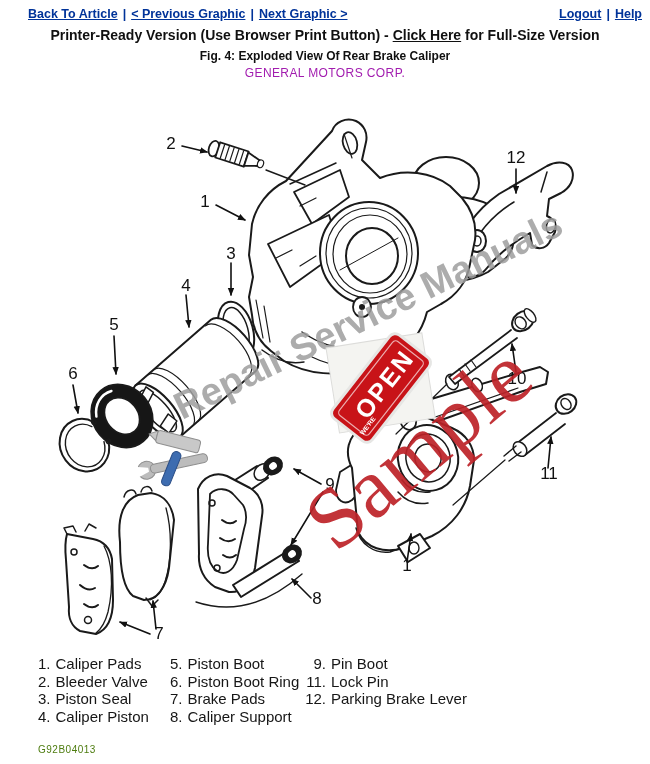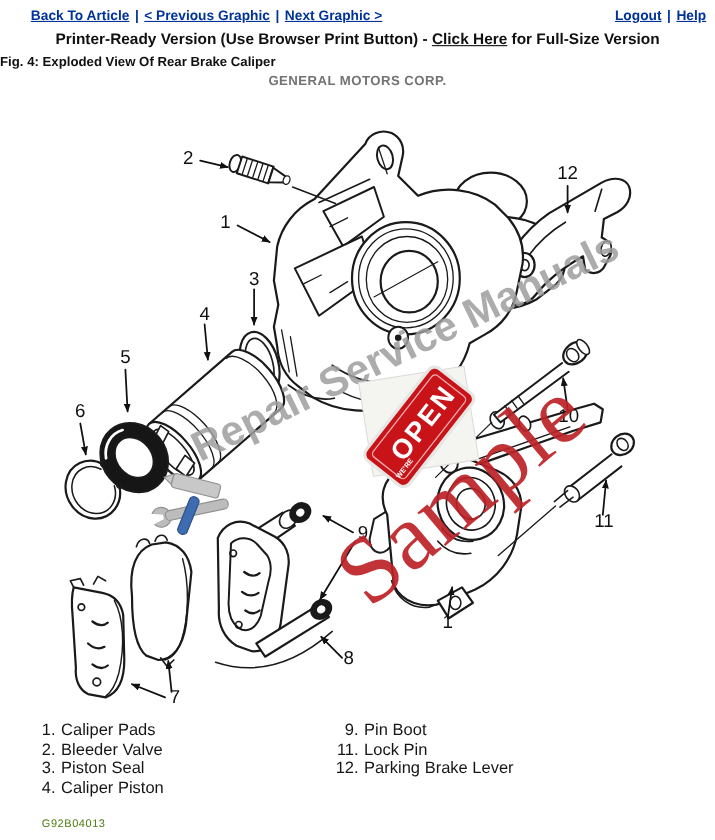--- a/index.html
+++ b/index.html
@@ -5,22 +5,22 @@
   html,body{margin:0;padding:0;background:#fff;}
   .page{position:relative;width:650px;height:764px;background:#fff;overflow:hidden;
         font-family:"Liberation Sans",sans-serif;}
   .nav-row{display:flex;justify-content:space-between;align-items:flex-start;
            padding:7px 8px 0 28px;font-size:12.5px;font-weight:bold;color:#003399;}
   .nav-group{white-space:nowrap;}
   .nav-link{color:#003399;text-decoration:underline;cursor:pointer;}
   .sep{margin:0 5px;text-decoration:none;color:#003399;}
   .print-line{margin-top:6px;text-align:center;font-size:14px;font-weight:bold;color:#101010;white-space:nowrap;}
   .plink{text-decoration:underline;cursor:pointer;color:#101010;}
-  .fig-caption{margin-top:6px;font-size:12px;font-weight:bold;color:#101010;}
-  .company{margin-top:3px;text-align:center;font-size:12px;font-weight:bold;letter-spacing:.4px;color:#737373;}
+  .fig-caption{margin-top:6px;text-align:center;font-size:12px;font-weight:bold;color:#101010;}
+  .company{margin-top:3px;text-align:center;font-size:12px;font-weight:normal;letter-spacing:.4px;color:#a21caf;}
   svg.diagram{position:absolute;left:0;top:85px;}
   .callout{font-size:17px;fill:#111;text-anchor:middle;font-family:"Liberation Sans",sans-serif;}
   .brand-wm{font-family:"Liberation Sans",sans-serif;font-weight:bold;font-size:38px;opacity:.85;}
   .sample-wm{font-family:"Liberation Serif",serif;font-size:86px;opacity:.92;letter-spacing:1px;}
   .sign-text{font-family:"Liberation Sans",sans-serif;font-weight:bold;fill:#fff;text-anchor:middle;}
   .legend-col{position:absolute;top:655px;font-size:15px;line-height:17.5px;color:#161616;white-space:nowrap;}
   .lnum{margin-right:5px;}
   [data-legend-col="2"] .lnum{display:inline-block;width:26px;text-align:right;margin-right:5px;}
   .doc-number{position:absolute;left:38px;top:744px;font-size:10px;color:#4d7c0f;letter-spacing:.5px;}
 </style>
@@ -272,20 +272,26 @@
       <text class="sample-wm" transform="translate(336,554) rotate(-40)" fill="#bd2228">Sample</text>
     </g>
   </svg>
 
   <div class="legend-col" style="left:38px" data-legend-col="0">
       <div><span class="lnum">1.</span><span>Caliper Pads</span></div>
       <div><span class="lnum">2.</span><span>Bleeder Valve</span></div>
       <div><span class="lnum">3.</span><span>Piston Seal</span></div>
       <div><span class="lnum">4.</span><span>Caliper Piston</span></div>
     </div>
+  <div class="legend-col" style="left:170px" data-legend-col="1">
+      <div><span class="lnum">5.</span><span>Piston Boot</span></div>
+      <div><span class="lnum">6.</span><span>Piston Boot Ring</span></div>
+      <div><span class="lnum">7.</span><span>Brake Pads</span></div>
+      <div><span class="lnum">8.</span><span>Caliper Support</span></div>
+    </div>
   <div class="legend-col" style="left:300px" data-legend-col="2">
       <div><span class="lnum">9.</span><span>Pin Boot</span></div>
       <div><span class="lnum">11.</span><span>Lock Pin</span></div>
       <div><span class="lnum">12.</span><span>Parking Brake Lever</span></div>
     </div>
 
   <div class="doc-number">G92B04013</div>
 </div>
 
 </body></html>

